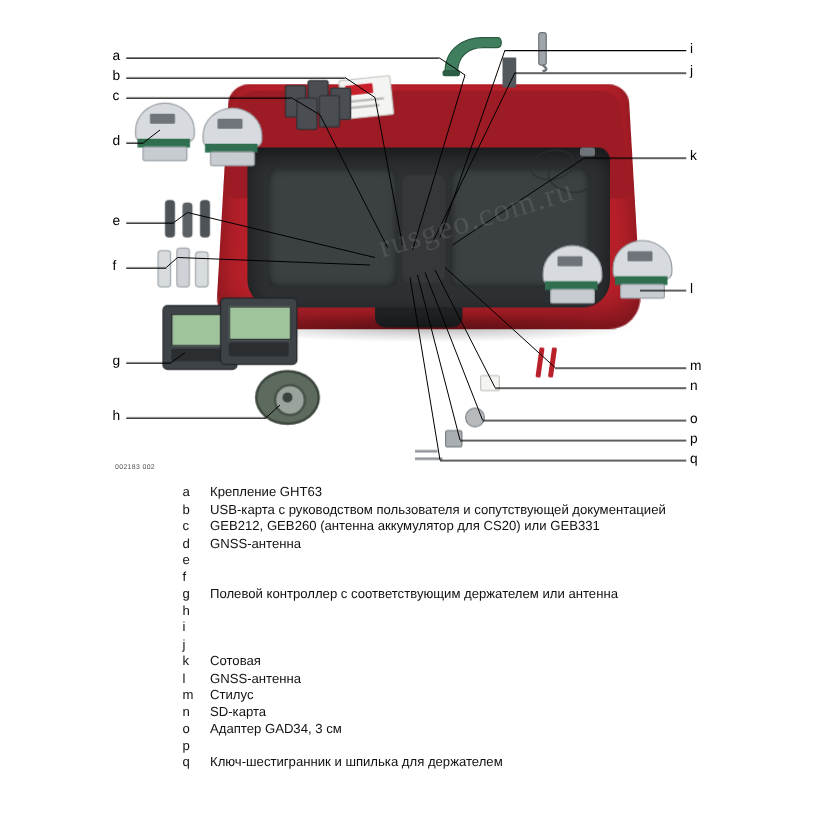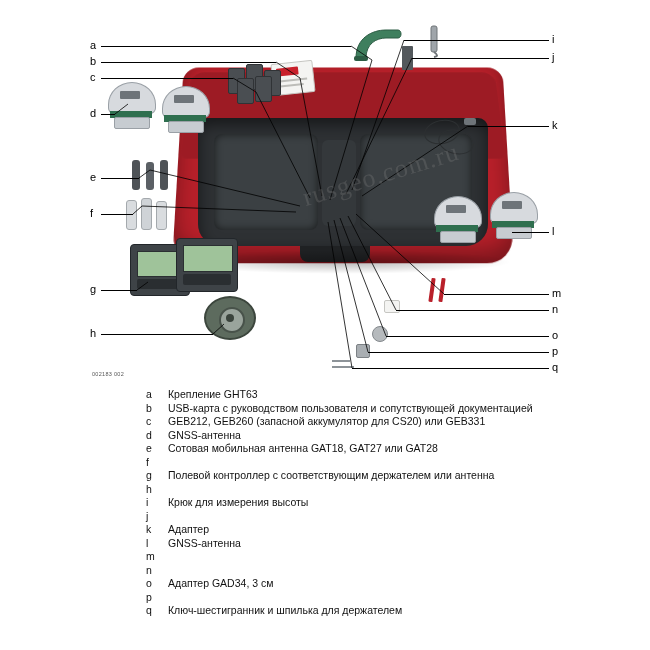--- a/index.html
+++ b/index.html
@@ -444,71 +444,71 @@
       <div class="legend-text">Крепление GHT63</div>
     </div>
 
     <div class="legend-row">
       <div class="legend-key">b</div>
       <div class="legend-text">USB-карта с руководством пользователя и сопутствующей документацией</div>
     </div>
 
     <div class="legend-row">
       <div class="legend-key">c</div>
-      <div class="legend-text">GEB212, GEB260 (запасной аккумулятор для CS20) или GEB331</div>
+      <div class="legend-text">GEB212, GEB260 (антенна аккумулятор для CS20) или GEB331</div>
     </div>
 
     <div class="legend-row">
       <div class="legend-key">d</div>
       <div class="legend-text">GNSS-антенна</div>
     </div>
 
     <div class="legend-row">
       <div class="legend-key">e</div>
-      <div class="legend-text">Сотовая мобильная антенна GAT18, GAT27 или GAT28</div>
     </div>
 
     <div class="legend-row">
       <div class="legend-key">f</div>
     </div>
 
     <div class="legend-row">
       <div class="legend-key">g</div>
       <div class="legend-text">Полевой контроллер с соответствующим держателем или антенна</div>
     </div>
 
     <div class="legend-row">
       <div class="legend-key">h</div>
     </div>
 
     <div class="legend-row">
       <div class="legend-key">i</div>
-      <div class="legend-text">Крюк для измерения высоты</div>
     </div>
 
     <div class="legend-row">
       <div class="legend-key">j</div>
     </div>
 
     <div class="legend-row">
       <div class="legend-key">k</div>
-      <div class="legend-text">Адаптер</div>
+      <div class="legend-text">Сотовая</div>
     </div>
 
     <div class="legend-row">
       <div class="legend-key">l</div>
       <div class="legend-text">GNSS-антенна</div>
     </div>
 
     <div class="legend-row">
       <div class="legend-key">m</div>
+      <div class="legend-text">Стилус</div>
     </div>
 
     <div class="legend-row">
       <div class="legend-key">n</div>
+      <div class="legend-text">SD-карта</div>
     </div>
 
     <div class="legend-row">
       <div class="legend-key">o</div>
       <div class="legend-text">Адаптер GAD34, 3 см</div>
     </div>
 
     <div class="legend-row">
       <div class="legend-key">p</div>
     </div>

